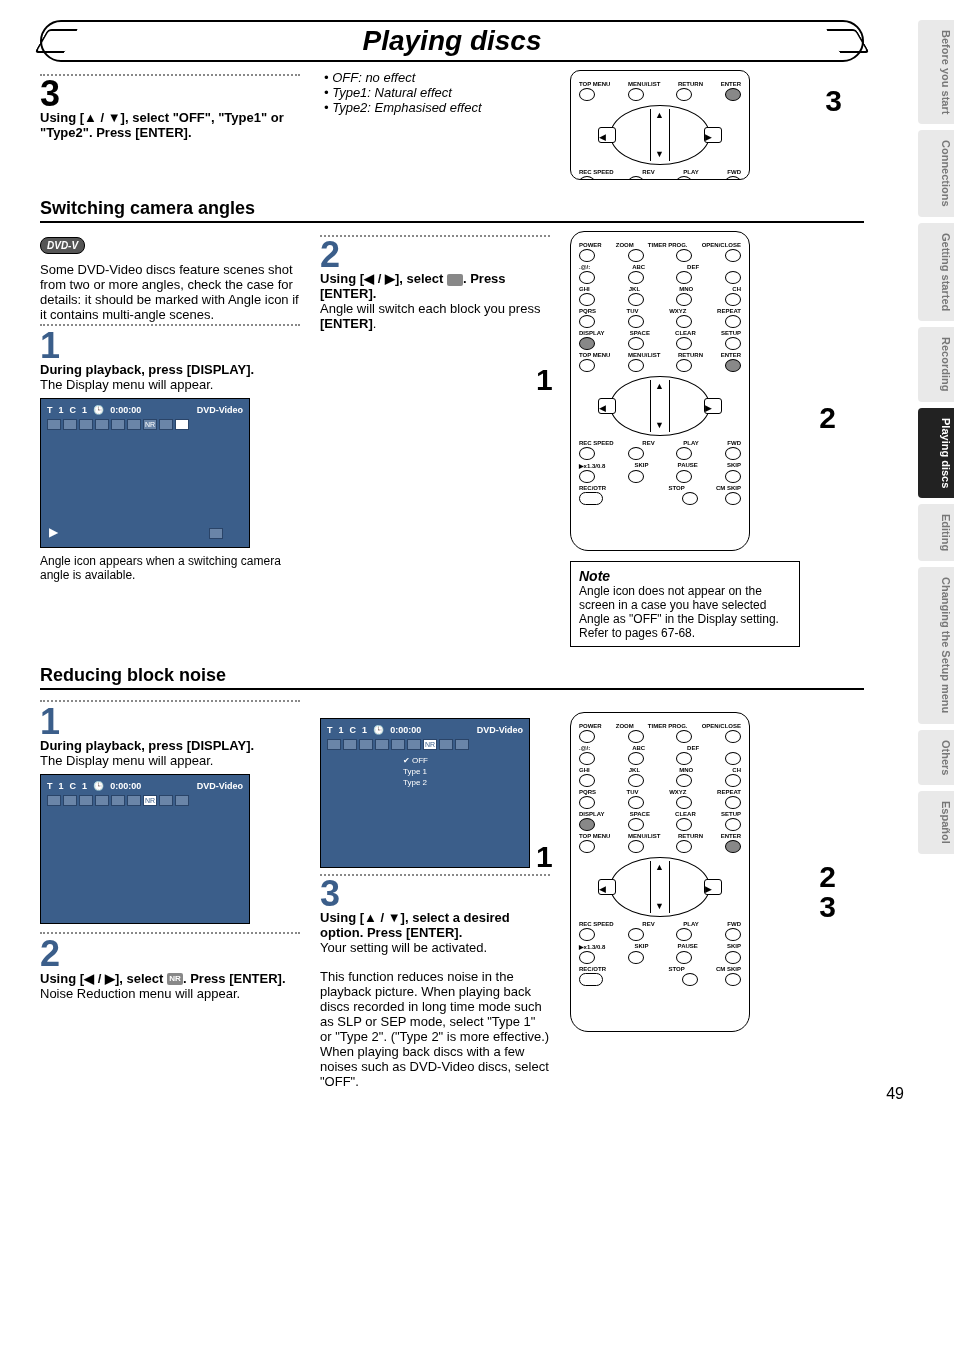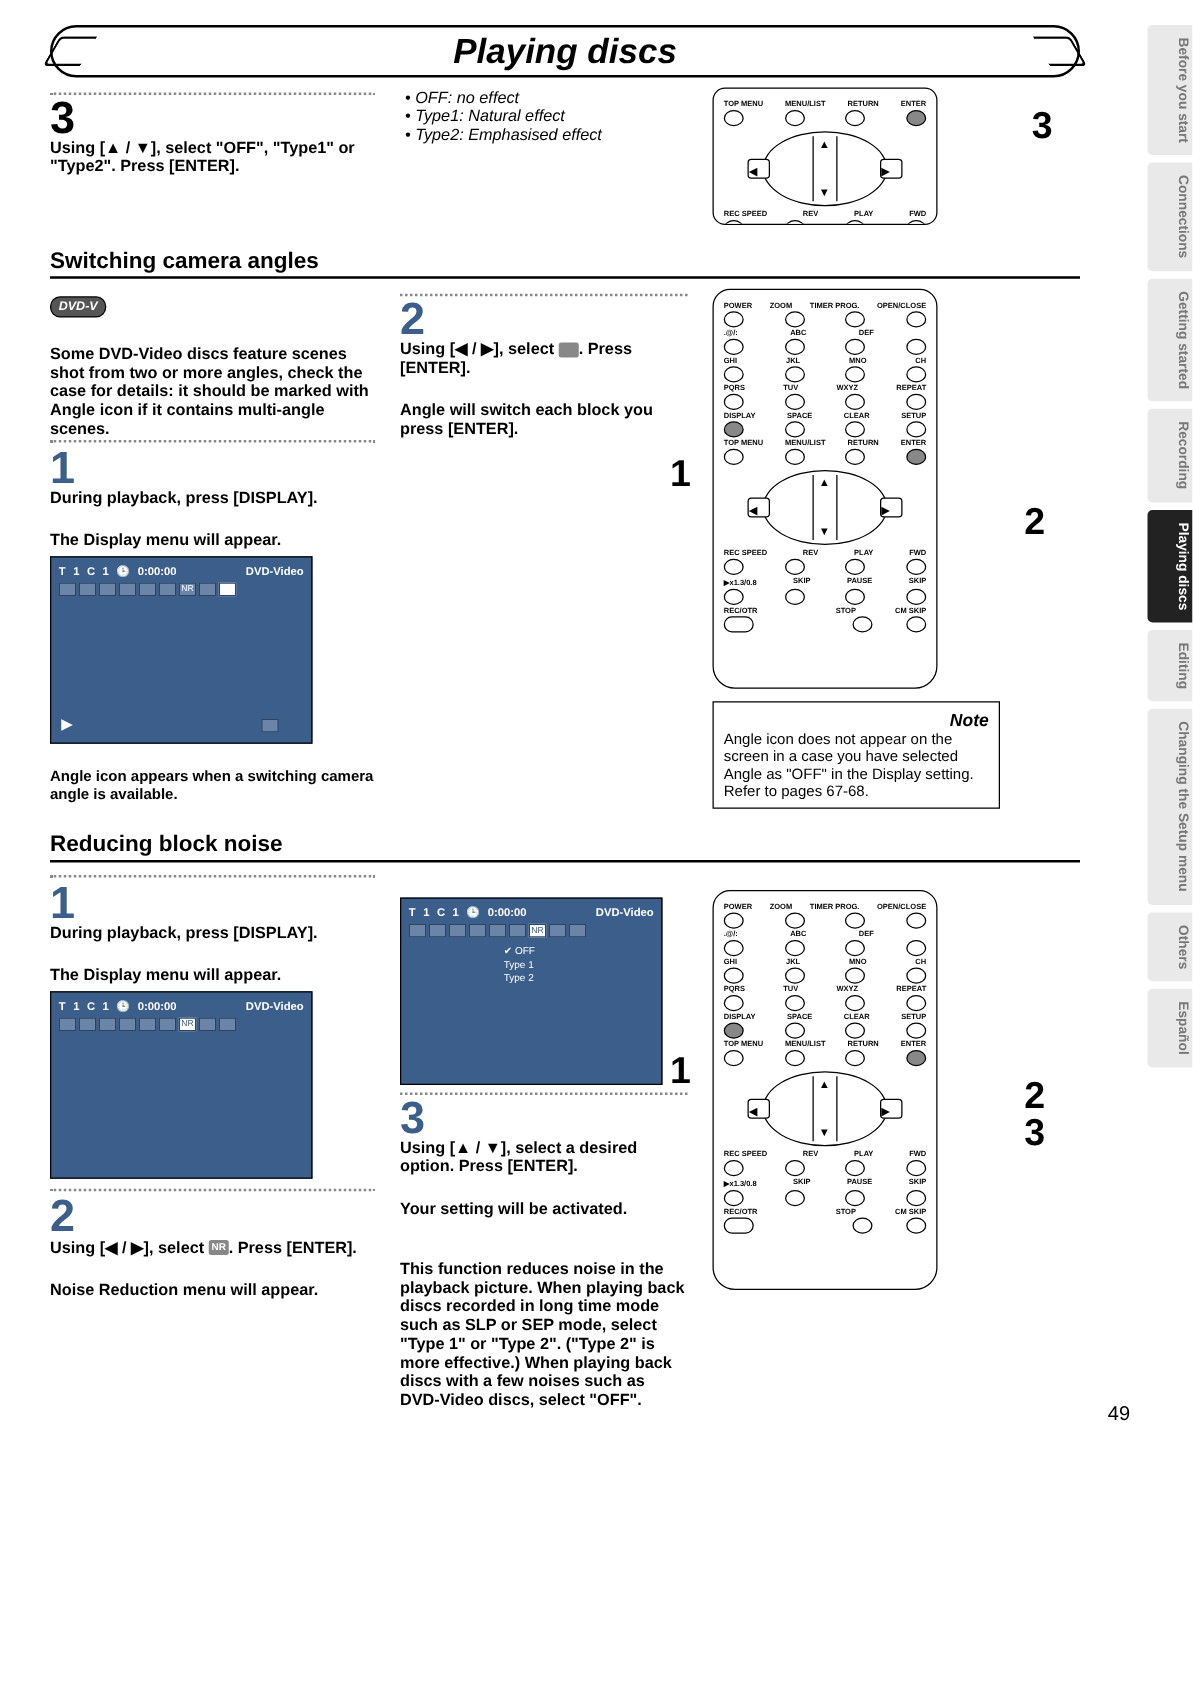--- a/index.html
+++ b/index.html
@@ -11,28 +11,28 @@
   .title-banner::after { right: -1px; border-right: 2px solid #000; transform: translateY(-50%) skewX(30deg); border-radius:0 4px 4px 0;}
   .title-text { font-size: 28px; font-weight: bold; font-style: italic; }
   .subtitle-bar { background: #000; color: #fff; font-size: 24px; font-weight: bold; font-style: italic; text-align: center; padding: 4px 0; border-radius: 6px; margin-bottom: 12px;}
   .cols { display: flex; gap: 20px; }
   .colL { flex: 0 0 260px; }
   .colM { flex: 0 0 230px; }
   .colR { flex: 0 0 230px; }
   .stepnum { font-size: 36px; font-weight: bold; line-height: 0.9; }
   .stepnum.blue { color: #3b5e8a; }
   .steptext { font-weight: bold; font-size: 13px; }
-  .plain { font-weight: bold; margin-top: 19px; }
+  .plain { font-weight: normal; }
   .dotted-top { border-top: 2px dotted #888; margin-top:4px; padding-top:2px;}
   .dotted-bottom { border-bottom: 2px dotted #888; padding-bottom:2px; margin-bottom:4px;}
   .section-head { font-size: 18px; font-weight: bold; border-bottom: 2px solid #000; margin: 18px 0 8px 0; padding-bottom:2px;}
   .badge { display:inline-block; background:#555; color:#fff; padding:2px 6px; font-size:10px; font-weight:bold; border-radius:8px; border:1px solid #000; font-style:italic; margin:2px 2px 2px 0;}
   .badge-row { margin: 4px 0 6px 0;}
   .note-box { border:1px solid #000; padding:6px 8px; font-size:12px; margin-top:10px;}
-  .note-head { font-style: italic; font-weight: bold; font-size:14px;text-align:right;}
+  .note-head { font-style: italic; font-weight: bold; font-size:14px;}
   ul.bullets { list-style: none; padding-left: 4px; font-style: italic;}
   ul.bullets li::before { content: "• "; }
   .osd { background:#3b5e8a; color:#fff; font-size:9px; border:1px solid #000; width:210px; height:150px; padding:6px; margin:6px 0; position:relative;}
   .osd-top { font-weight:bold; font-size:9px; display:flex; gap:6px; align-items:center;}
   .osd-corner { position:absolute; top:6px; right:6px; font-weight:bold; font-size:9px; color:#fff;}
   .osd-icons { display:flex; gap:2px; margin-top:4px;}
   .osd-icon { width:14px; height:11px; background:#6a85a8; border:1px solid #2a4468; font-size:7px; display:flex;align-items:center;justify-content:center;color:#fff;}
   .osd-icon.sel { background:#fff; color:#3b5e8a;}
   .osd-play { position:absolute; bottom:8px; left:8px; font-size:12px;}
   .osd-angle { position:absolute; bottom:8px; right:26px; width:14px; height:11px; background:#6a85a8; border:1px solid #2a4468;}

